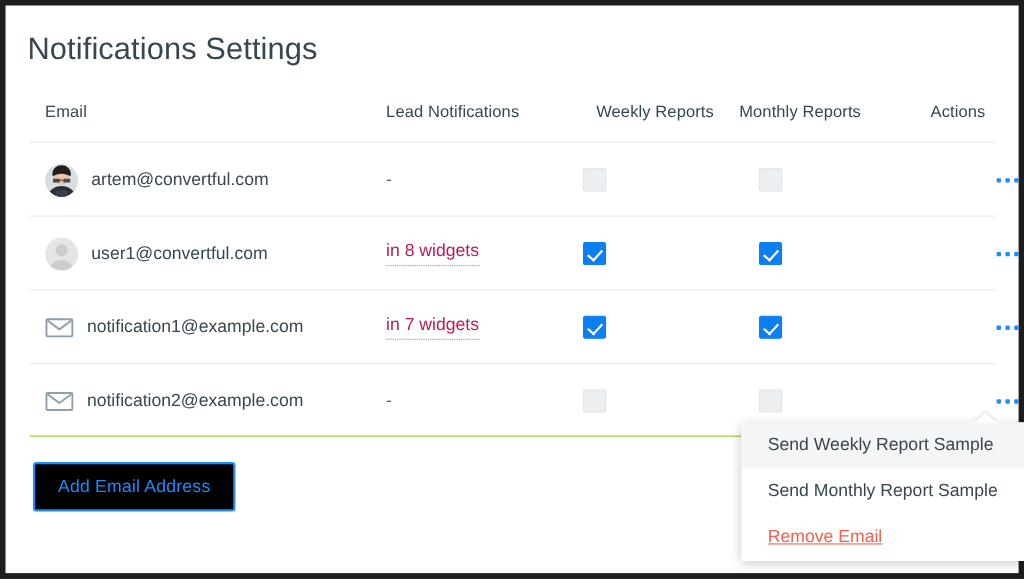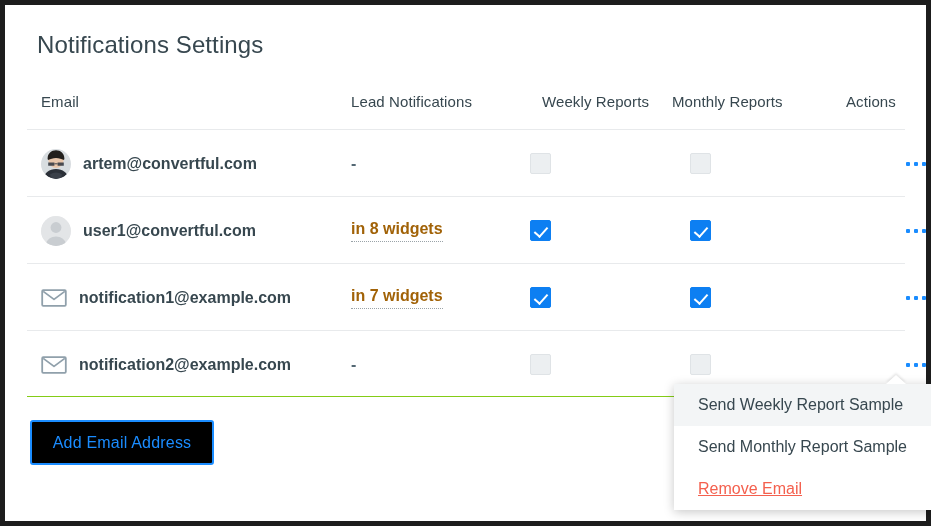--- a/index.html
+++ b/index.html
@@ -30,23 +30,23 @@
     width: 921px;
     height: 516px;
     background: #ffffff;
     box-sizing: border-box;
     overflow: visible;
   }
 
   
   .page-title {
     position: absolute;
-    left: 32px;
+    left: 20px;
     top: 25px;
-    font-size: 24px;
+    font-size: 28px;
     line-height: 30px;
     color: #37474f;
     font-weight: 400;
     letter-spacing: .1px;
     white-space: nowrap;
   }
 
   
   .table {
     position: absolute;
@@ -80,21 +80,20 @@
     box-sizing: border-box;
   }
   .row.last { border-bottom: 1px solid #84cc16; }
 
   .cell {
     position: absolute;
     top: 0;
     height: 67px;
     display: flex;
     align-items: center;
-    font-weight: bold;
   }
   .cell.c-email   { left: 14px; }
   .cell.c-lead    { left: 324px; }
   .cell.c-weekly  { left: 503px; width: 120px; }
   .cell.c-monthly { left: 663px; width: 120px; }
   .cell.c-actions { left: 819px; width: 60px; }
 
   
   .avatar {
     width: 30px; height: 30px;
@@ -114,21 +113,21 @@
   }
   .email-text {
     font-size: 16px;
     color: #37474f;
     white-space: nowrap;
   }
 
   
   .widget-link {
     font-size: 16px;
-    color: #a16207;
+    color: #be185d;
     white-space: nowrap;
     border-bottom: 1px dotted #9aa3a8;
     padding-bottom: 3px;
     cursor: pointer;
     text-decoration: none;
   }
   .dash {
     font-size: 16px;
     color: #546874;
   }

